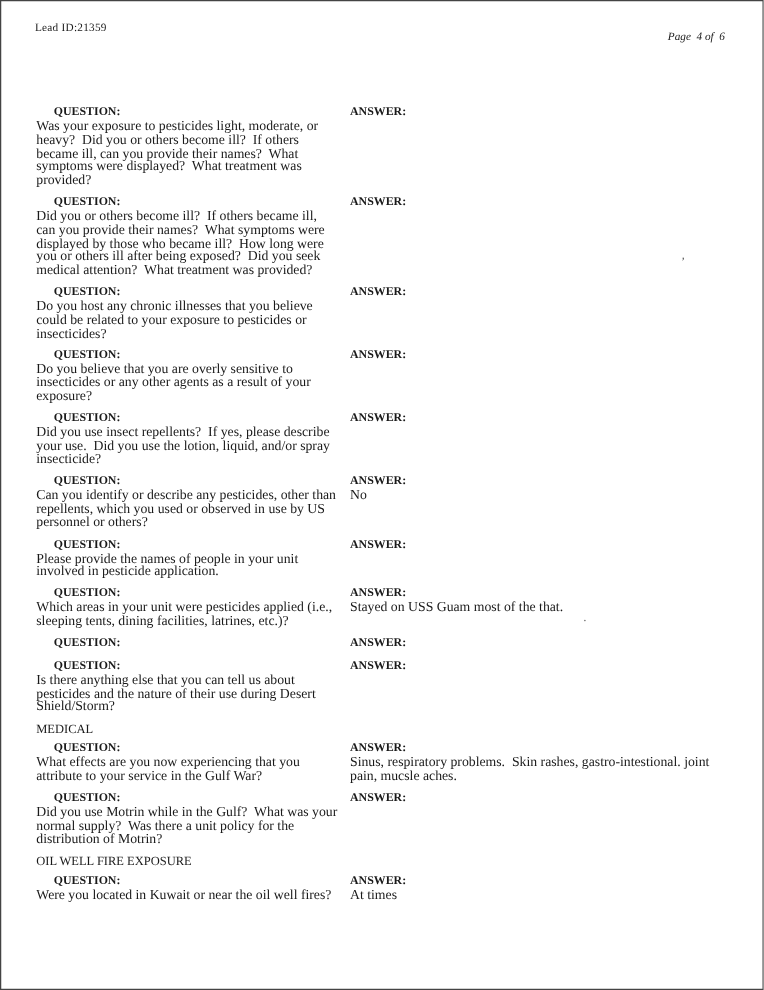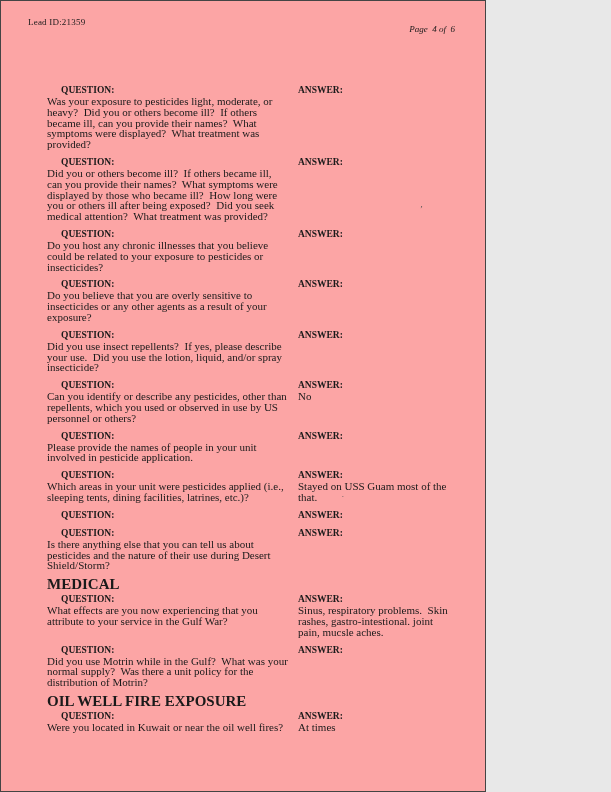--- a/index.html
+++ b/index.html
@@ -4,49 +4,49 @@
 <style>
   * { margin: 0; padding: 0; box-sizing: border-box; }
   html, body { background: #e8e8e8; }
   body {
     width: 611px; height: 792px;
     font-family: "Liberation Serif", serif;
     color: #1a1a1a;
   }
   .page {
     position: relative;
-    width: 486px; height: 792px;
-    background: #fca5a5;
+    width: 611px; height: 792px;
+    background: #ffffff;
     border: 1px solid #444;
     overflow: hidden;
   }
   .lead-id {
     position: absolute; top: 16px; left: 27px;
     font-size: 9px; letter-spacing: 0.2px;
   }
   .page-num {
     position: absolute; top: 23px; right: 30px;
     font-size: 9px; white-space: pre; font-style: italic;
   }
   .content {
-    position: absolute; top: 84px; left: 46px; right: 28px;
+    position: absolute; top: 84px; left: 28px; right: 28px;
   }
   .qa-block { display: flex; margin-bottom: 7px; }
   .q-col { width: 251px; padding-right: 10px; flex: none; }
   .a-col { flex: 1; min-width: 0; font-family: Liberation Serif, serif; }
   .q-label, .a-label {
     font-weight: bold; font-size: 9.5px; line-height: 11px;
   }
   .q-label { padding-left: 14px; }
   .q-text, .a-text {
     font-size: 11px; line-height: 10.8px;
     white-space: pre-wrap;
   }
   .section-title {
-    font-weight: bold; font-size: 15px; line-height: 12px;
+    font-weight: normal; font-size: 10px; line-height: 12px;
     margin: 1px 0 4px 0;
   }
   .artifact {
     position: absolute; font-size: 9px; color: #555;
   }
   .artifact-1 { top: 203px; right: 62px; }
   .artifact-2 { top: 488px; right: 141px; }
 </style>
 </head>
 <body>

